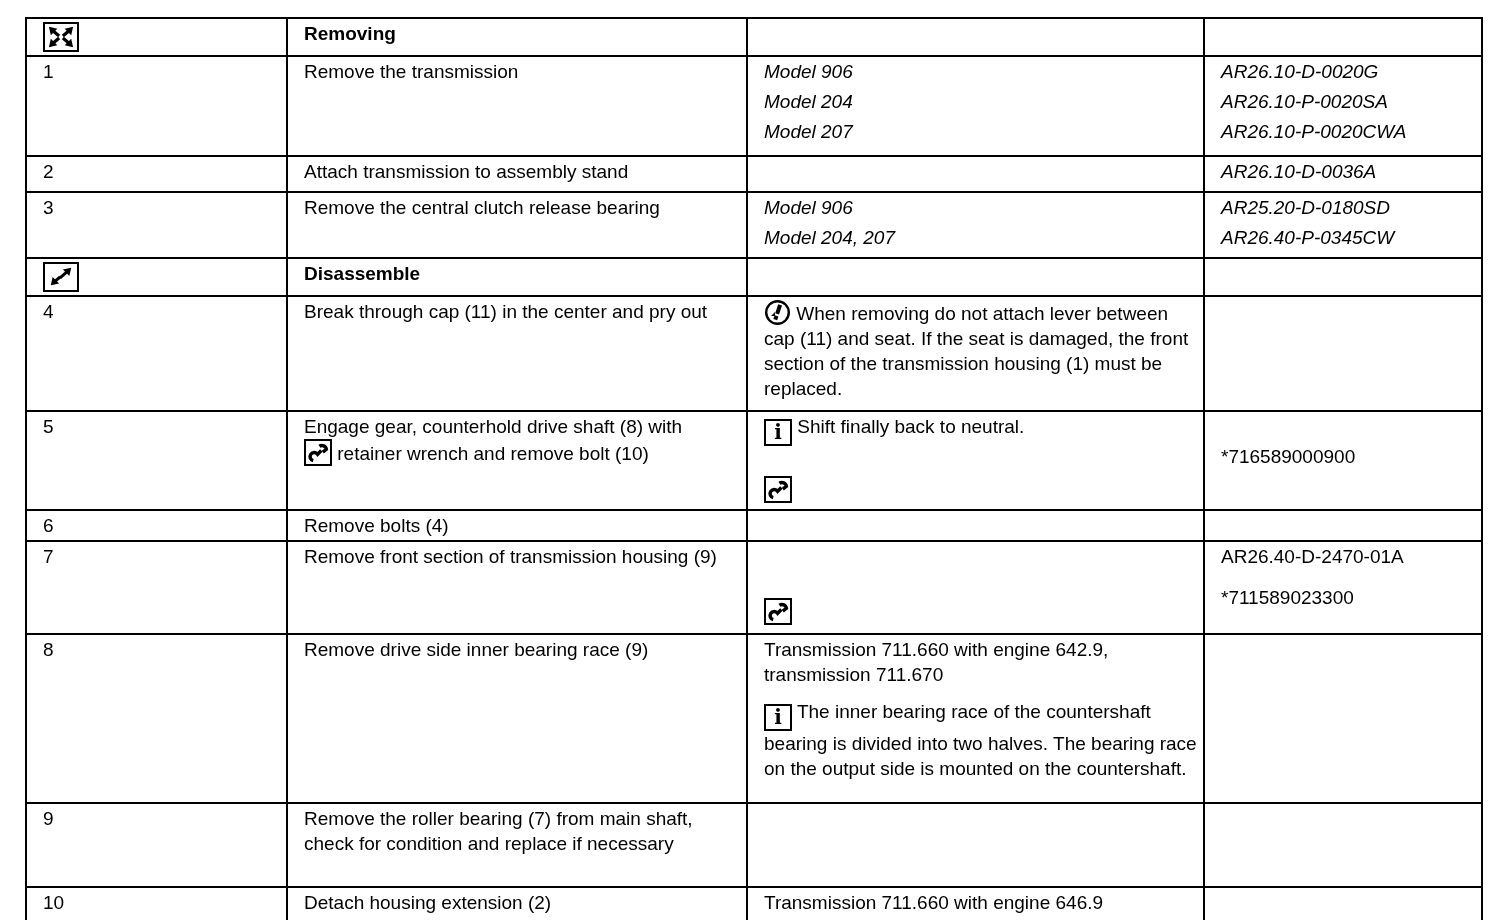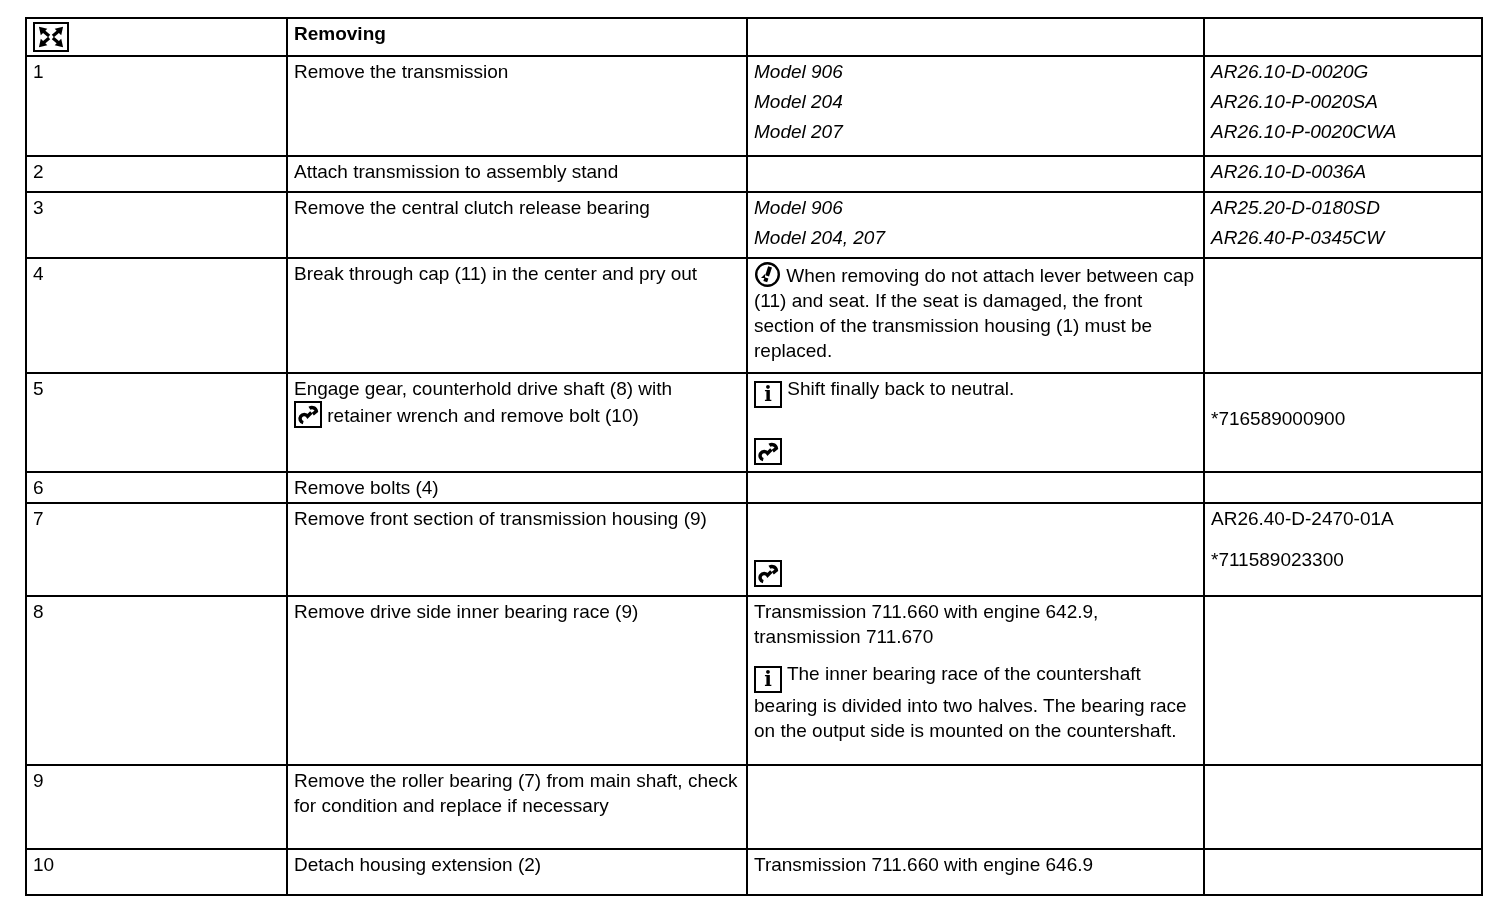--- a/index.html
+++ b/index.html
@@ -6,21 +6,21 @@
   body{
     width:1504px;height:920px;position:relative;overflow:hidden;
     font-family:"Liberation Sans",sans-serif;color:#000;
   }
   table.proc{
     border-collapse:collapse;table-layout:fixed;
     position:absolute;left:25px;top:17px;width:1456px;
   }
   td{
     border:2px solid #000;vertical-align:top;
-    padding:2px 6px 2px 6px;
+    padding:2px 6px 2px 16px;
     font-size:19px;line-height:25px;
     overflow:hidden;word-wrap:break-word;
   }
   td.sec{font-weight:bold;}
   .stack-line{line-height:25px;margin:0 0 5px 0;white-space:nowrap;font-style:italic;}
   .para{margin:0 0 12px 0;}
   
   .box-icon{
     display:inline-block;box-sizing:border-box;
     border:2px solid #000;background:#fff;
@@ -130,20 +130,30 @@
     <td>
       <div class="stack-line">Model 906</div>
       <div class="stack-line">Model 204, 207</div>
     </td>
     <td>
       <div class="stack-line">AR25.20-D-0180SD</div>
       <div class="stack-line">AR26.40-P-0345CW</div>
     </td>
   </tr>
 
+  <tr style="height:35px">
+    <td>
+      <span class="box-icon hdr-icon"><svg viewBox="0 0 30 28">
+              <use href="#diag-arrows"></use>
+            </svg></span>
+    </td>
+    <td class="sec">Disassemble</td>
+    <td></td>
+    <td></td>
+  </tr>
 
   <tr style="height:115px">
     <td>4</td>
     <td>Break through cap (11) in the center and pry out</td>
     <td>
       <span class="danger-icon"><svg viewBox="0 0 27 27">
               <use href="#danger-glyph"></use>
             </svg></span>
       <span>When removing do not attach lever between cap (11) and seat. If the seat is damaged, the front section of the transmission housing (1) must be replaced.</span>
     </td>

